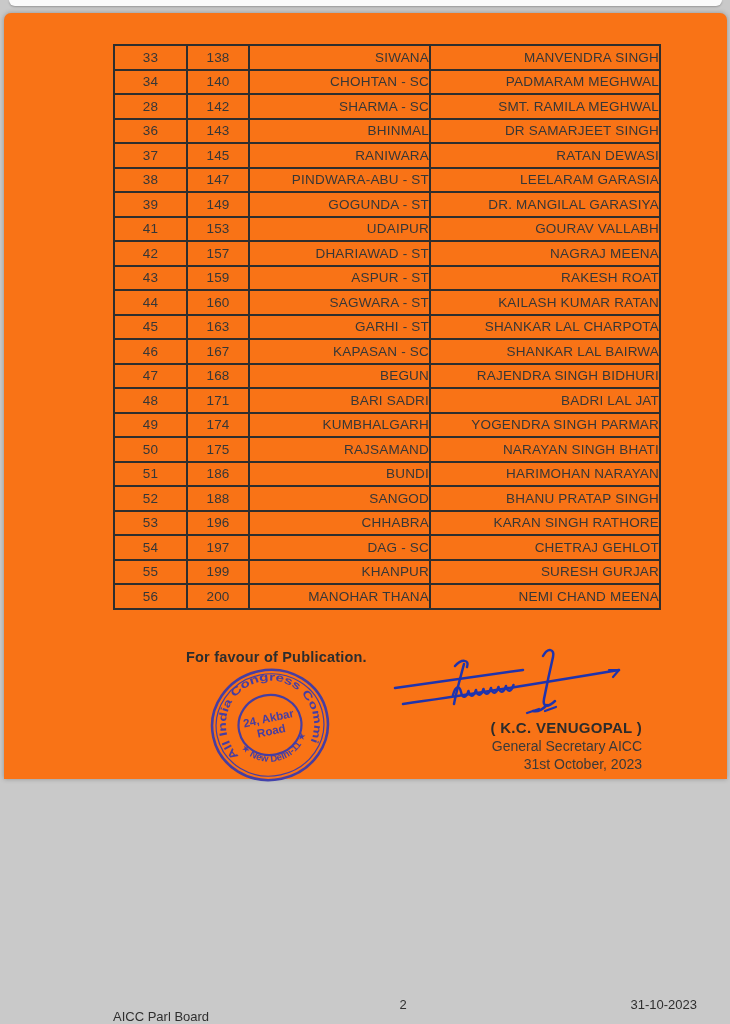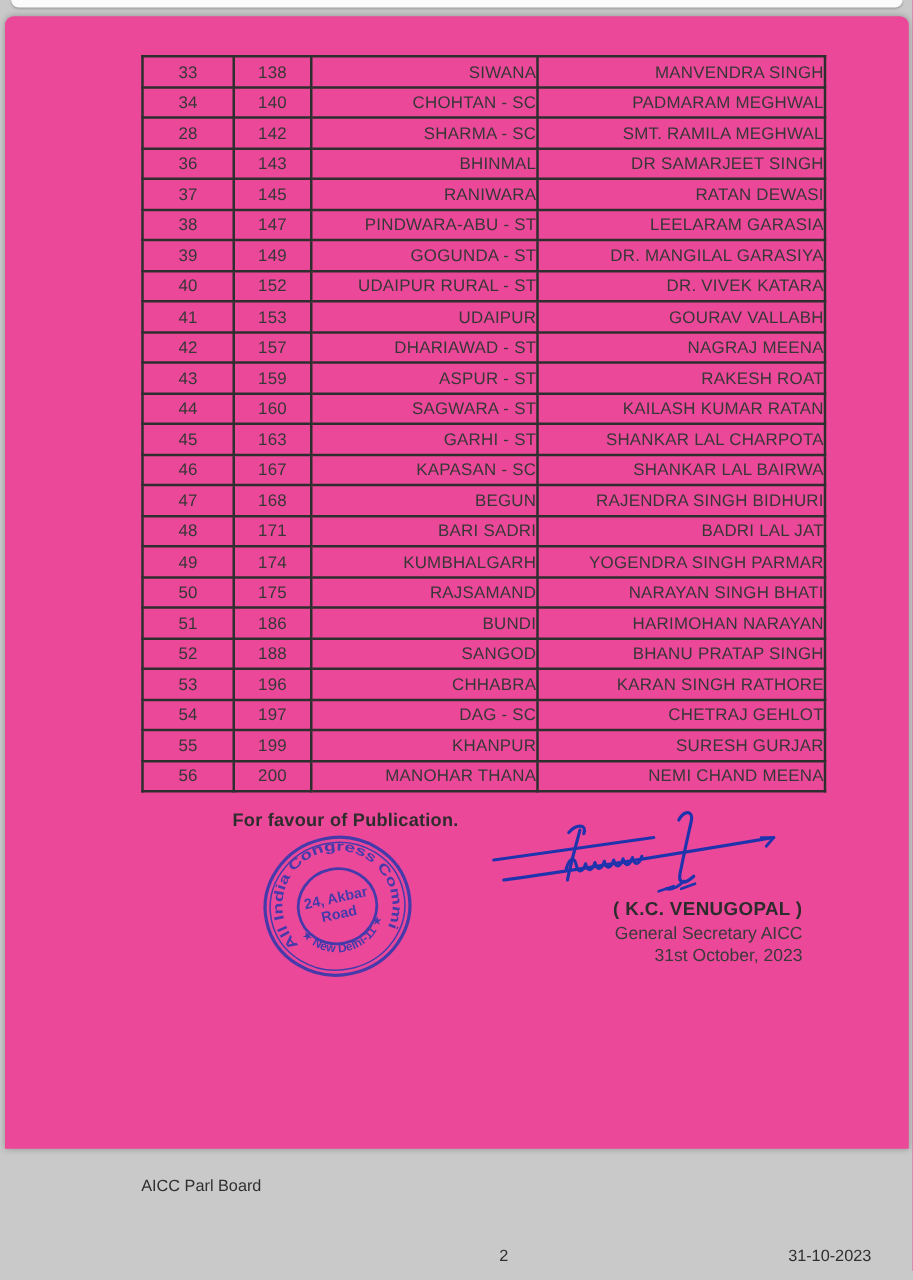--- a/index.html
+++ b/index.html
@@ -9,22 +9,22 @@
     font-family: "Liberation Sans", sans-serif;
     position: relative;
     overflow: hidden;
   }
   .prev-page-sliver {
     position: absolute; left: 9px; top: 0; width: 713px; height: 6px;
     background: #fbfbfb; border-radius: 0 0 8px 8px;
     box-shadow: 0 1px 2px rgba(0,0,0,.25);
   }
   .page {
-    position: absolute; left: 4px; top: 13px; width: 723px; height: 906px;
-    background: #ec4899; border-radius: 7px 7px 0 0;
+    position: absolute; left: 4px; top: 13px; width: 723px; height: 766px;
+    background: #f97316; border-radius: 7px 7px 0 0;
     box-shadow: 0 0 5px rgba(0,0,0,.28);
   }
   table.cand-table {
     position: absolute; left: 109px; top: 31px;
     border-collapse: collapse;
     table-layout: fixed;
     width: 546px;
   }
   table.cand-table td {
     border: 2px solid #2e2e2e;
@@ -45,21 +45,21 @@
   }
   .stamp-wrap { position: absolute; left: 200px; top: 650px; width: 134px; height: 128px; }
   .sig-wrap   { position: absolute; left: 389px; top: 630px; width: 238px; height: 80px; }
   .sig-block {
     position: absolute; left: 433px; top: 705px; width: 205px;
     text-align: right; color: #333;
   }
   .sig-name  { font-size: 15px; font-weight: bold; color: #2c2c2c; line-height: 19px; letter-spacing: .3px;}
   .sig-title { font-size: 14px; line-height: 18px; color: #3a3a3a; }
   .sig-date  { font-size: 14px; line-height: 18px; color: #3a3a3a; }
-  .footer-left  { position: absolute; left: 109px; top: 928px; font-size: 13px; color: #2f2f2f; }
+  .footer-left  { position: absolute; left: 109px; top: 996px; font-size: 13px; color: #2f2f2f; }
   .footer-center{ position: absolute; left: 299px; top: 984px; width: 200px; text-align: center; font-size: 13px; color: #2f2f2f; }
   .footer-right { position: absolute; right: 30px; top: 984px; font-size: 13px; color: #2f2f2f; }
 </style>
 </head>
 <body>
 
 <div class="prev-page-sliver"></div>
 
 <div class="page">
 
@@ -114,26 +114,20 @@
           <td class="c-cand">LEELARAM GARASIA</td>
         </tr>
 
         <tr>
           <td class="c-sno">39</td>
           <td class="c-code">149</td>
           <td class="c-const">GOGUNDA - ST</td>
           <td class="c-cand">DR. MANGILAL GARASIYA</td>
         </tr>
 
-        <tr>
-          <td class="c-sno">40</td>
-          <td class="c-code">152</td>
-          <td class="c-const">UDAIPUR RURAL - ST</td>
-          <td class="c-cand">DR. VIVEK KATARA</td>
-        </tr>
 
         <tr>
           <td class="c-sno">41</td>
           <td class="c-code">153</td>
           <td class="c-const">UDAIPUR</td>
           <td class="c-cand">GOURAV VALLABH</td>
         </tr>
 
         <tr>
           <td class="c-sno">42</td>

